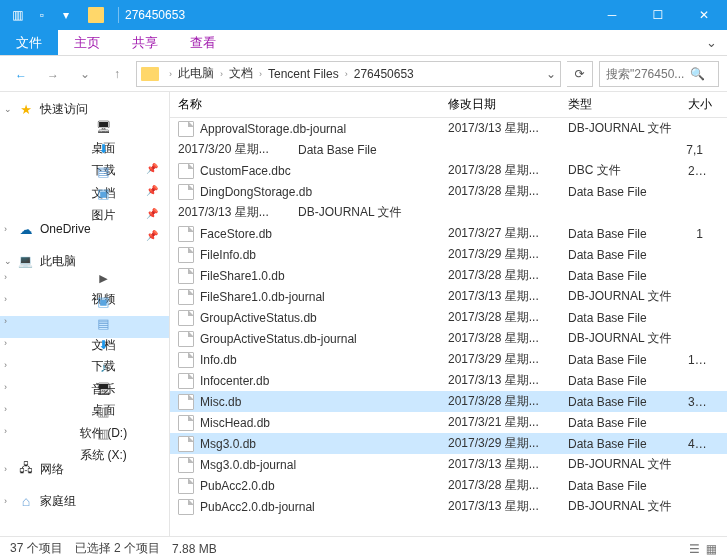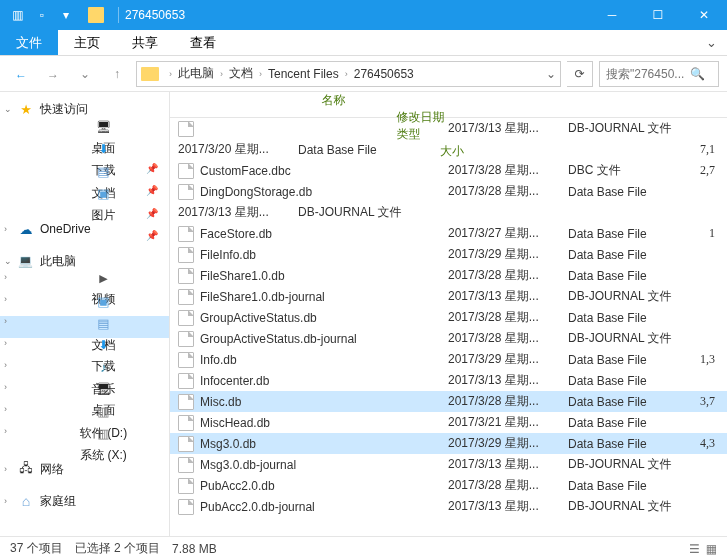--- a/index.html
+++ b/index.html
@@ -9,21 +9,21 @@
 .titlebar .tb-icons { display: flex; gap: 4px; padding: 0 8px; }
 .titlebar .tb-icons span { width: 20px; height: 20px; display: flex; align-items: center; justify-content: center; }
 .titlebar .folder-mini { width: 16px; height: 16px; background: #ffd76a; border-radius: 1px; margin: 0 8px 0 4px; }
 .titlebar .sep { width: 1px; height: 16px; background: rgba(255,255,255,.4); margin: 0 6px; }
 .titlebar .title { flex: 0 0 auto; }
 .titlebar .spacer { flex: 1; }
 .titlebar .wbtn { width: 46px; height: 30px; display: flex; align-items: center; justify-content: center; }
 .titlebar .wbtn.close { background: transparent; }
 
 .ribbon { height: 26px; background: #fff; border-bottom: 1px solid #ddd; display: flex; align-items: stretch; font-size: 13px; }
-.ribbon .tab { padding: 0 16px; display: flex; align-items: center; color: #000000; }
+.ribbon .tab { padding: 0 16px; display: flex; align-items: center; color: #a21caf; }
 .ribbon .tab.file { background: #1c97ea; color: #fff; }
 .ribbon .expand { margin-left: auto; padding: 0 10px; display: flex; align-items: center; color: #555; }
 
 .addrbar { height: 36px; display: flex; align-items: center; gap: 6px; padding: 4px 8px; border-bottom: 1px solid #e5e5e5; font-size: 12px; }
 .navbtn { width: 26px; height: 26px; border-radius: 4px; display: flex; align-items: center; justify-content: center; color: #888; }
 .navbtn.active { color: #1c97ea; }
 .path { flex: 1; height: 26px; border: 1px solid #ccc; display: flex; align-items: center; padding: 0 4px; gap: 2px; overflow: hidden; }
 .path .folder-mini2 { width: 18px; height: 14px; background: #ffd76a; border-radius: 1px; margin-right: 4px; flex-shrink: 0; }
 .path .crumb { color: #333; white-space: nowrap; }
 .path .car { color: #888; margin: 0 4px; font-size: 9px; }
@@ -50,34 +50,34 @@
 .ico-cloud::before { content:"☁"; color:#0a64a4; font-size:13px; }
 .ico-pc::before { content:"💻"; font-size:12px; }
 .ico-vid::before { content:"▶"; color:#555; font-size:11px; }
 .ico-mus::before { content:"♪"; color:#38a; font-size:13px; }
 .ico-drv::before { content:"▥"; color:#888; font-size:13px; }
 .ico-net::before { content:"🖧"; font-size:12px; }
 .ico-home::before { content:"⌂"; color:#6aa2d8; font-size:14px; }
 .nav .gap { height: 10px; }
 
 .list { flex: 1; display: flex; flex-direction: column; overflow: hidden; }
-.cols { display: flex; height: 26px; border-bottom: 1px solid #e5e5e5; font-size: 12px; color: #4d7c0f; align-items: center; flex-direction: column; }
+.cols { display: flex; height: 26px; border-bottom: 1px solid #e5e5e5; font-size: 12px; color: #000000; align-items: center; }
 .cols > div { padding-left: 8px; border-right: 1px solid transparent; }
 .c-name { width: 270px; }
 .c-date { width: 120px; }
 .c-type { width: 120px; }
-.c-size { flex: 1; text-align: left; font-family: Liberation Serif, serif; }
+.c-size { flex: 1; text-align: left; }
 .rows { flex: 1; overflow-y: auto; }
 .row { display: flex; height: 21px; align-items: center; font-size: 12px; color: #333; }
 .row.selected { background: #cce8ff; }
 .row > div { padding-left: 8px; white-space: nowrap; overflow: hidden; text-overflow: ellipsis; }
 .row .c-name { display: flex; align-items: center; gap: 6px; }
 .file-ico { width: 16px; height: 16px; border: 1px solid #bbb; border-radius: 1px; background: #fff; position: relative; flex-shrink: 0; }
 .file-ico::before { content: ""; position: absolute; top: -1px; right: -1px; border: 3px solid transparent; border-left-color: #bbb; border-bottom-color: #bbb; }
-.row .c-size { text-align: right; padding-right: 12px; }
+.row .c-size { text-align: right; padding-right: 24px; }
 .status { height: 24px; border-top: 1px solid #e5e5e5; display: flex; align-items: center; font-size: 12px; color: #444; padding: 0 10px; gap: 12px; }
 .status .right { margin-left: auto; display: flex; gap: 6px; color: #777; }
 </style>
 </head>
 <body>
 
 <div class="titlebar">
   <div class="tb-icons">
     <span>▥</span>
     <span>▫</span>
@@ -223,20 +223,21 @@
     <div class="cols">
       <div class="c-name">名称</div>
       <div class="c-date">修改日期</div>
       <div class="c-type">类型</div>
       <div class="c-size">大小</div>
     </div>
     <div class="rows" id="rows">
         <div class="row">
           <div class="c-name">
             <span class="file-ico"></span>
+            <span>ApprovalStorage.db-journal</span>
           </div>
           <div class="c-date">2017/3/13 星期...</div>
           <div class="c-type">DB-JOURNAL 文件</div>
           <div class="c-size"></div>
         </div>
         <div class="row">
           <div class="c-date">2017/3/20 星期...</div>
           <div class="c-type">Data Base File</div>
           <div class="c-size">7,1</div>
         </div>

